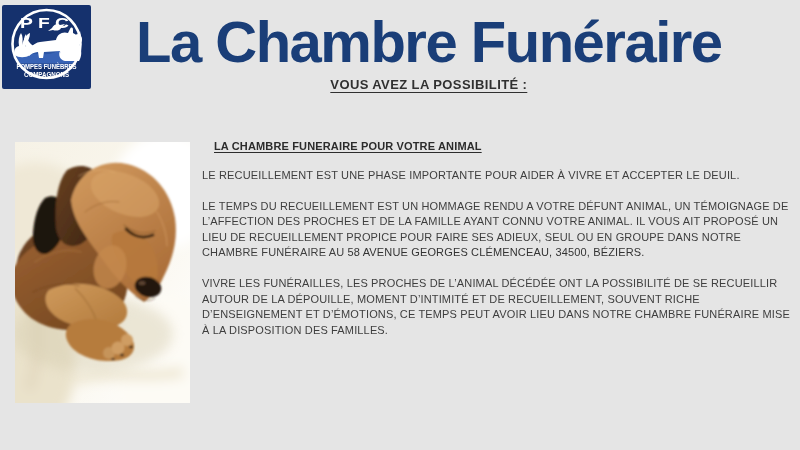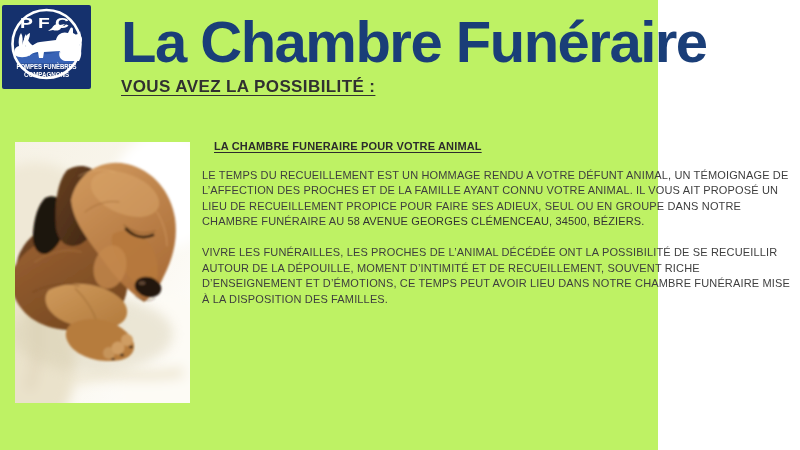--- a/index.html
+++ b/index.html
@@ -1,28 +1,28 @@
 <!DOCTYPE html>
 <html><head>
 <meta charset="utf-8">
 <style>
   html,body{margin:0;padding:0;background:#ffffff;}
   body{width:800px;height:450px;overflow:hidden;font-family:"Liberation Sans",sans-serif;}
-  .page{position:relative;width:658px;height:450px;background:#bef264;}
+  .page{position:relative;width:800px;height:450px;background:#e5e5e5;}
 
   
   .logo{position:absolute;left:2px;top:5px;width:89px;height:84px;}
   .logo svg{display:block;width:100%;height:100%;}
-  .masthead{position:absolute;left:121px;top:11px;}
+  .masthead{position:absolute;left:136px;top:11px;text-align:center;}
   .masthead h1{
     margin:0;font-size:58px;line-height:62px;font-weight:bold;
     letter-spacing:-1.5px;color:#1a3e78;white-space:nowrap;
   }
   .tagline{
-    margin-top:4px;font-size:17px;font-weight:bold;letter-spacing:0.4px;
+    margin-top:4px;font-size:13px;font-weight:bold;letter-spacing:0.4px;
     color:#303030;text-decoration:underline;text-underline-offset:3px;
   }
 
   
   .photo{position:absolute;left:15px;top:142px;width:175px;height:261px;margin:0;}
   .photo svg{display:block;width:100%;height:100%;}
 
   
   .article{
     position:absolute;left:202px;top:139px;width:598px;
@@ -144,17 +144,18 @@
           <path d="M20,120 C34,110 52,106 66,110" stroke="#b27c42" stroke-width="1.2"></path>
           <path d="M18,150 C34,142 52,140 64,144" stroke="#6b3f1c" stroke-width="1.2"></path>
           <path d="M142,70 C148,80 152,92 152,104" stroke="#e5b078" stroke-width="1"></path>
         </g>
       </g>
     </svg>
   </figure>
 
   <section class="article">
     <h2>LA CHAMBRE FUNERAIRE POUR VOTRE ANIMAL</h2>
+    <p>LE RECUEILLEMENT EST UNE PHASE IMPORTANTE POUR AIDER À VIVRE ET ACCEPTER LE DEUIL.</p>
     <p><span>LE TEMPS DU RECUEILLEMENT EST UN HOMMAGE RENDU A VOTRE DÉFUNT ANIMAL, UN TÉMOIGNAGE DE L’AFFECTION DES PROCHES ET DE LA FAMILLE AYANT CONNU VOTRE ANIMAL. IL VOUS AIT PROPOSÉ UN LIEU DE RECUEILLEMENT PROPICE POUR FAIRE SES ADIEUX, SEUL OU EN GROUPE DANS NOTRE CHAMBRE FUNÉRAIRE AU </span><strong>58 AVENUE GEORGES CLÉMENCEAU, 34500, BÉZIERS.</strong></p>
     <p>VIVRE LES FUNÉRAILLES, LES PROCHES DE L’ANIMAL DÉCÉDÉE ONT LA POSSIBILITÉ DE SE RECUEILLIR AUTOUR DE LA DÉPOUILLE, MOMENT D’INTIMITÉ ET DE RECUEILLEMENT, SOUVENT RICHE D’ENSEIGNEMENT ET D’ÉMOTIONS, CE TEMPS PEUT AVOIR LIEU DANS NOTRE CHAMBRE FUNÉRAIRE MISE À LA DISPOSITION DES FAMILLES.</p>
   </section>
 
 </div>
 
 </body></html>

